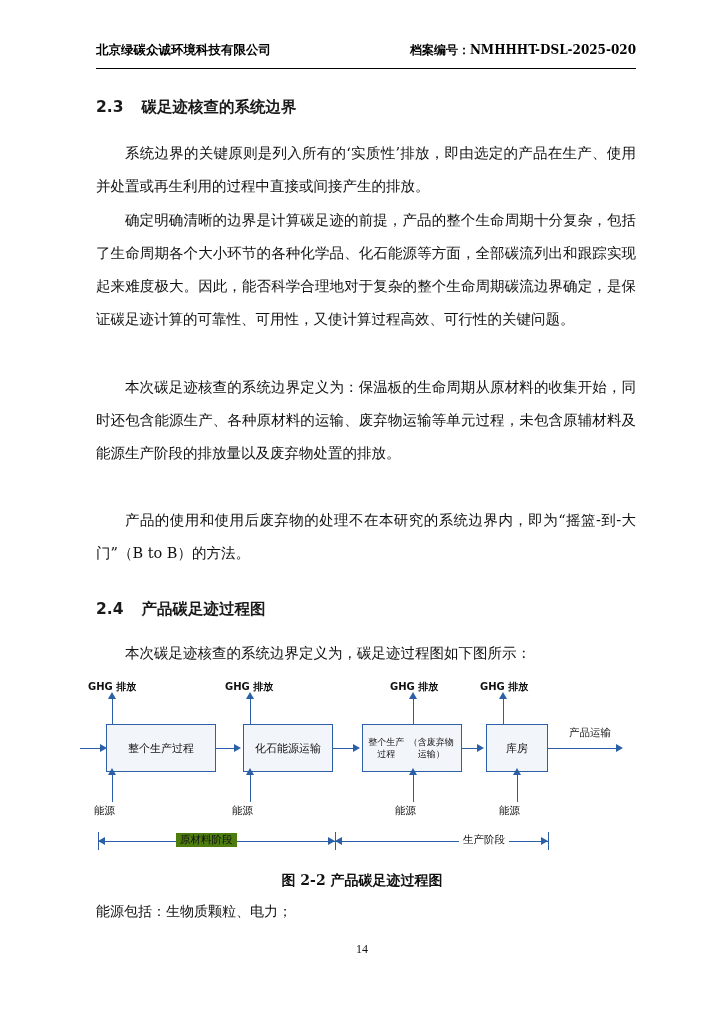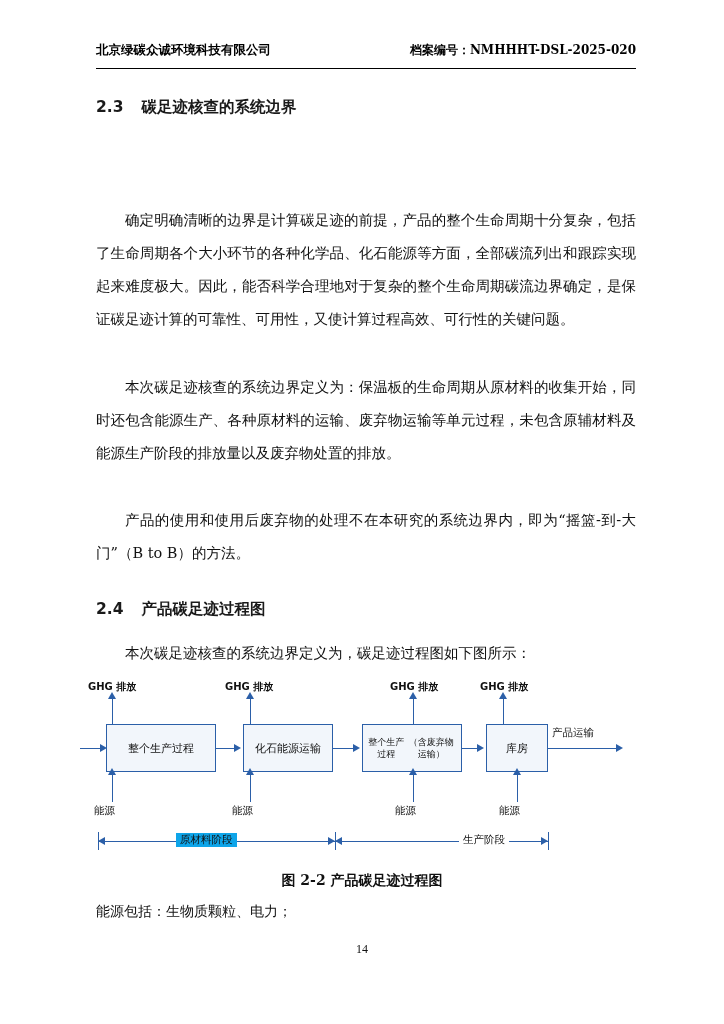--- a/index.html
+++ b/index.html
@@ -178,20 +178,21 @@
       <span class="header-right">
         <span>档案编号：</span><span>NMHHHT-DSL-2025-020</span>
       </span>
     </div>
     <div class="header-rule"></div>
 
     <div class="h2" style="left:96px; top:97px;">
       <span class="num">2.3</span><span>碳足迹核查的系统边界</span>
     </div>
 
+    <div class="para" style="top:137px;">系统边界的关键原则是列入所有的‘实质性’排放，即由选定的产品在生产、使用并处置或再生利用的过程中直接或间接产生的排放。</div>
     <div class="para" style="top:371px;">本次碳足迹核查的系统边界定义为：保温板的生命周期从原材料的收集开始，同时还包含能源生产、各种原材料的运输、废弃物运输等单元过程，未包含原辅材料及能源生产阶段的排放量以及废弃物处置的排放。</div>
     <div class="para" style="top:204px;">确定明确清晰的边界是计算碳足迹的前提，产品的整个生命周期十分复杂，包括了生命周期各个大小环节的各种化学品、化石能源等方面，全部碳流列出和跟踪实现起来难度极大。因此，能否科学合理地对于复杂的整个生命周期碳流边界确定，是保证碳足迹计算的可靠性、可用性，又使计算过程高效、可行性的关键问题。</div>
     <div class="para" style="top:504px;">产品的使用和使用后废弃物的处理不在本研究的系统边界内，即为“摇篮-到-大门”（B to B）的方法。</div>
 
     <div class="h2" style="left:96px; top:599px;">
       <span class="num">2.4</span><span>产品碳足迹过程图</span>
     </div>
 
     <div class="para" style="top:637px;">本次碳足迹核查的系统边界定义为，碳足迹过程图如下图所示：</div>
 
@@ -232,21 +233,21 @@
       <div class="arrow-r" style="left:154px; top:68px;"></div>
 
       <div class="hline" style="left:253px; top:72px; width:22px;"></div>
       <div class="arrow-r" style="left:273px; top:68px;"></div>
 
       <div class="hline" style="left:382px; top:72px; width:17px;"></div>
       <div class="arrow-r" style="left:397px; top:68px;"></div>
 
       <div class="hline" style="left:468px; top:72px; width:70px;"></div>
       <div class="arrow-r" style="left:536px; top:68px;"></div>
-      <div class="fig-label" style="left:472px; top:50px;">产品运输</div>
+      <div class="fig-label" style="left:489px; top:50px;">产品运输</div>
 
       <div class="vline" style="left:32px; top:96px; height:30px;"></div>
       <div class="arrow-u" style="left:28px; top:92px;"></div>
       <div class="vline" style="left:170px; top:96px; height:30px;"></div>
       <div class="arrow-u" style="left:166px; top:92px;"></div>
       <div class="vline" style="left:333px; top:96px; height:30px;"></div>
       <div class="arrow-u" style="left:329px; top:92px;"></div>
       <div class="vline" style="left:437px; top:96px; height:30px;"></div>
       <div class="arrow-u" style="left:433px; top:92px;"></div>
 
@@ -260,21 +261,21 @@
       <div class="vline" style="left:468px; top:156px; height:18px;"></div>
 
       <div class="hline" style="left:18px; top:165px; width:237px;"></div>
       <div class="arrow-l" style="left:18px; top:161px;"></div>
       <div class="arrow-r" style="left:248px; top:161px;"></div>
 
       <div class="hline" style="left:255px; top:165px; width:213px;"></div>
       <div class="arrow-l" style="left:255px; top:161px;"></div>
       <div class="arrow-r" style="left:461px; top:161px;"></div>
 
-      <div class="fig-label" style="left:96px; top:157px; background:#0ea5e9; padding:0 4px;">原材料阶段</div>
+      <div class="fig-label" style="left:96px; top:157px; background:#4d7c0f; padding:0 4px;">原材料阶段</div>
       <div class="fig-label" style="left:331px; top:157px; background:#fff; padding:0 4px;margin-left:48px;">生产阶段</div>
     </div>
 
     <div class="fig-caption">图 2-2 产品碳足迹过程图</div>
 
     <div class="footnote">能源包括：生物质颗粒、电力；</div>
 
     <div class="page-number">14</div>
   </div>
 </div>

